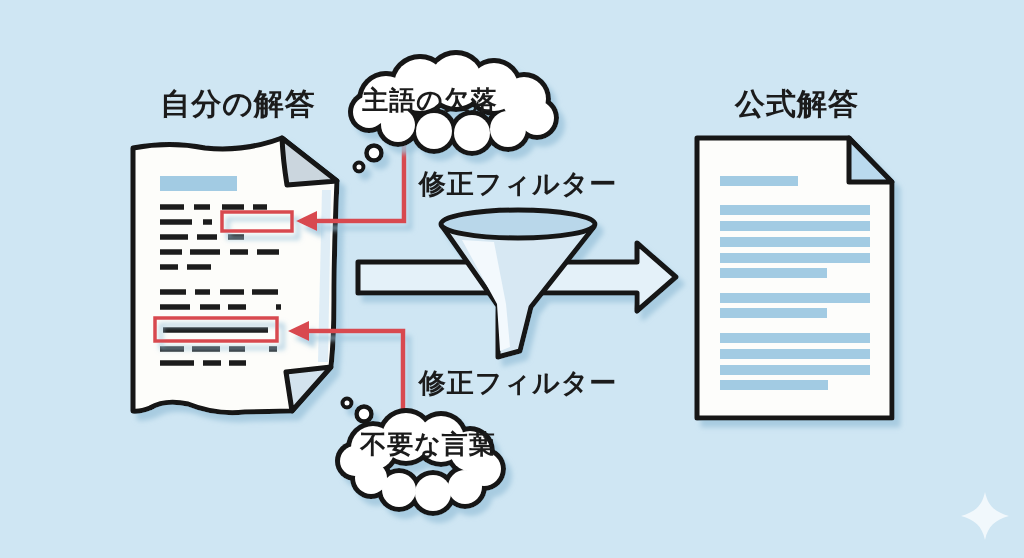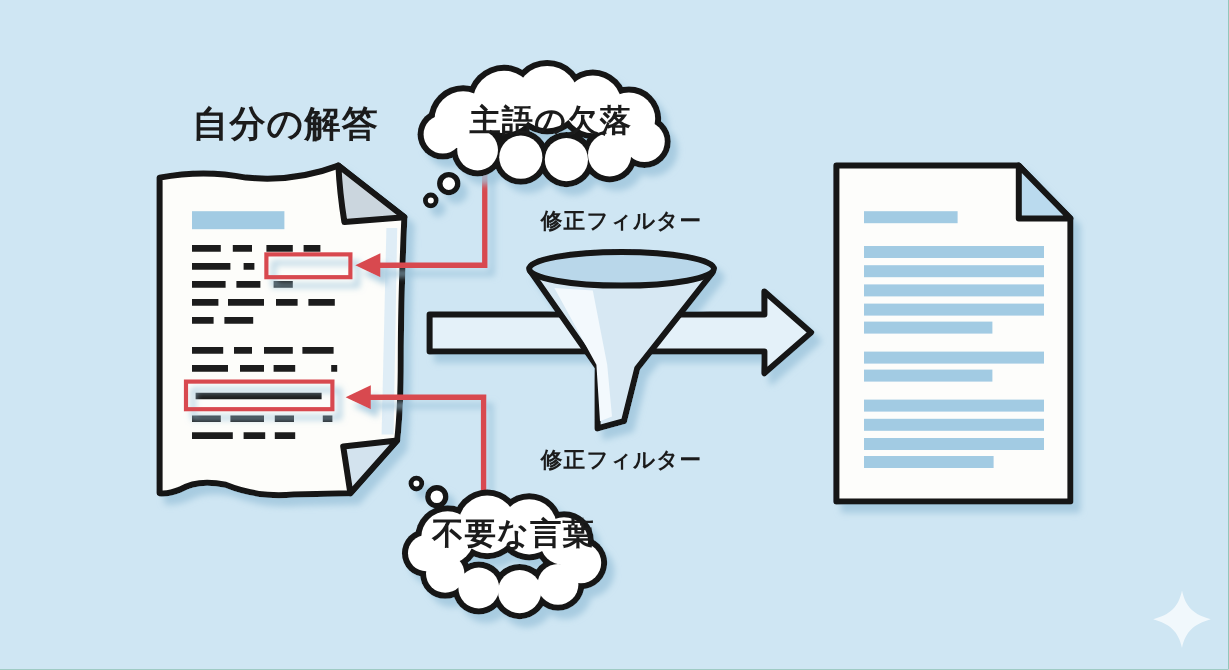--- a/index.html
+++ b/index.html
@@ -1,30 +1,30 @@
 <!DOCTYPE html>
 <html><head>
 <meta charset="utf-8">
 <style>
   html,body{margin:0;padding:0;background:#cfe6f3;}
   .stage{
     position:relative;width:1024px;height:558px;overflow:hidden;
-    background:#15803d;
+    background:#14b8a6;
     font-family:"Liberation Sans","DejaVu Sans",sans-serif;
   }
   .stage svg{position:absolute;left:0;top:0;}
   .label{
     position:absolute;transform:translate(-50%,-50%);
     font-weight:bold;color:#1b1b1b;white-space:nowrap;
     letter-spacing:1px;line-height:1;
     font-family:"Liberation Sans","DejaVu Sans",sans-serif;
   }
   .doc-title{font-size:30px;}
   .bubble-text{font-size:26px;}
-  .filter-text{font-size:18px;}
+  .filter-text{font-size:27px;}
 </style>
 </head>
 <body>
 
 <div class="stage">
 
 <svg width="1024" height="558" viewBox="0 0 1024 558">
   <defs>
     <filter id="ds" x="-20%" y="-20%" width="150%" height="150%">
       <feDropShadow dx="6" dy="7" stdDeviation="2.5" flood-color="#9fc5dc" flood-opacity="0.8"></feDropShadow>
@@ -147,18 +147,19 @@
           <circle cx="399" cy="490" r="17"></circle>
           <circle cx="371" cy="478" r="16"></circle>
       <circle cx="355" cy="461" r="15"></circle>
     </g>
     <circle cx="364" cy="414" r="7.5" fill="#ffffff" stroke="#141414" stroke-width="4.5"></circle>
     <circle cx="347" cy="403" r="4.5" fill="#ffffff" stroke="#141414" stroke-width="4"></circle>
   </g>
 </svg>
 
 <div class="label doc-title" style="left:238px;top:104px;">自分の解答</div>
-<div class="label bubble-text" style="left:459px;top:100px;">主語の欠落</div>
+<div class="label doc-title" style="left:797px;top:104px;">公式解答</div>
+<div class="label bubble-text" style="left:430px;top:100px;">主語の欠落</div>
 <div class="label bubble-text" style="left:428px;top:444px;">不要な言葉</div>
 <div class="label filter-text" style="left:518px;top:184px;">修正フィルター</div>
 <div class="label filter-text" style="left:518px;top:383px;">修正フィルター</div>
 
 </div>
 
 </body></html>

